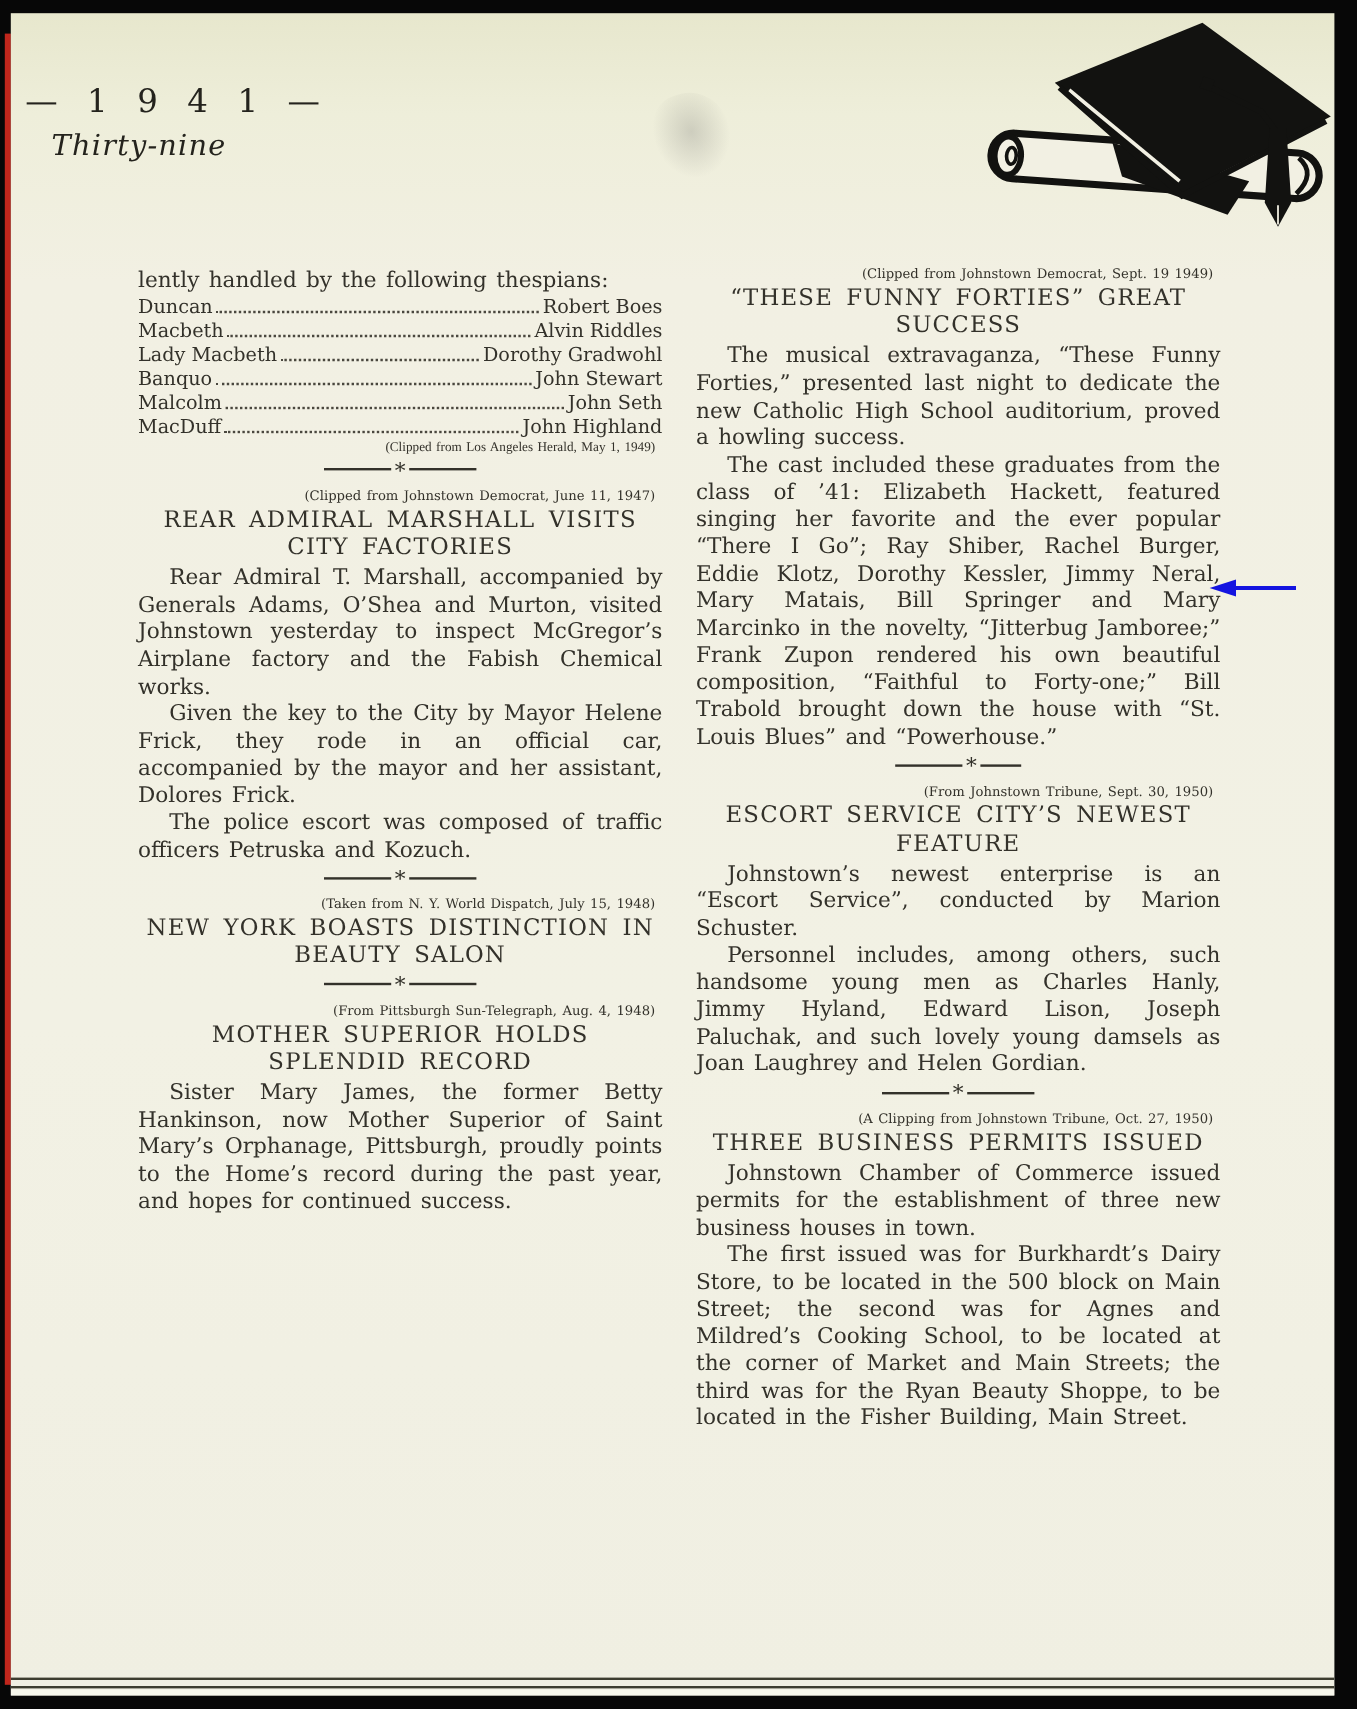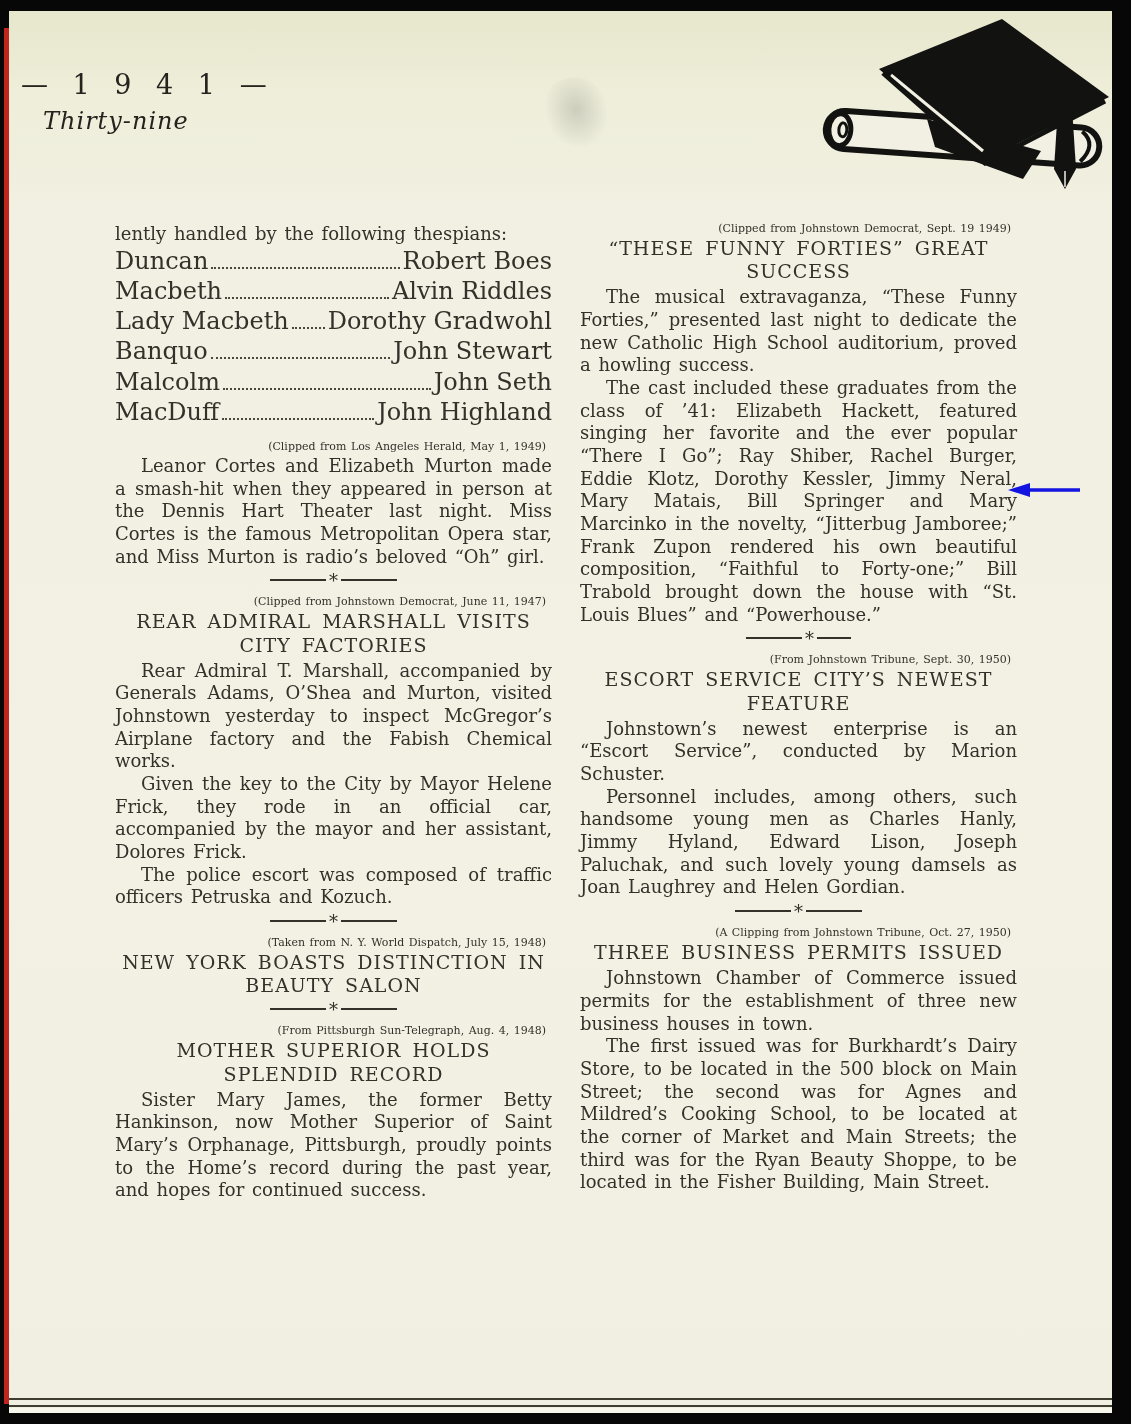--- a/index.html
+++ b/index.html
@@ -52,21 +52,21 @@
   .body-p.no-indent{text-indent:0;}
   .caption{
     font-size:11px;line-height:1.18;text-align:right;
     margin:6px 6px 1px 6px;word-spacing:1px;
   }
   .headline{
     font-size:19px;line-height:1.22;text-align:center;
     letter-spacing:1px;word-spacing:4px;margin:1px 0 3px 0;
   }
   
-  .cast-row{display:flex;align-items:baseline;font-size:24px;line-height:1.26;}
+  .cast-row{display:flex;align-items:baseline;font-size:16px;line-height:1.26;}
   .cast-leader{flex:1;border-bottom:2px dotted #4a473e;margin:0 3px 4px 3px;min-width:12px;}
   .cast-role,.cast-actor{white-space:nowrap;}
   
   .divider{display:flex;justify-content:center;align-items:center;margin:4px 0 3px 0;}
   .divider .bar{width:56px;border-top:2px solid #33312a;margin-bottom:3px;}
   .divider .star{font-size:18px;padding:0 3px;line-height:1;}
   
   .blue-arrow{position:absolute;left:997px;top:470px;}
   
   .bottom-rule-1{position:absolute;left:0;right:0;bottom:13px;height:2px;background:#3d3d30;}
@@ -138,22 +138,21 @@
           <span class="cast-leader"></span>
           <span class="cast-actor">John Seth</span>
         </div>
         <div class="cast-row">
           <span class="cast-role">MacDuff</span>
           <span class="cast-leader"></span>
           <span class="cast-actor">John Highland</span>
         </div>
       </div>
 
-      <div class="caption" style="margin-top:14px;">(Clipped from Los Angeles Herald, May 1, 1949)</div>
-      <p class="body-p">Leanor Cortes and Elizabeth Murton made a smash-hit when they appeared in person at the Dennis Hart Theater last night. Miss Cortes is the famous Metropolitan Opera star, and Miss Murton is radio’s beloved “Oh” girl.</p>
+      <div class="caption" style="margin-top:0;font-family:Liberation Serif, serif;">(Clipped from Los Angeles Herald, May 1, 1949)</div>
 
       <div class="divider">
         <span class="bar"></span>
         <span class="star">*</span>
         <span class="bar"></span>
       </div>
 
       <div class="caption">(Clipped from Johnstown Democrat, June 11, 1947)</div>
       <div class="headline">REAR ADMIRAL MARSHALL VISITS CITY FACTORIES</div>
       <p class="body-p">Rear Admiral T. Marshall, accompanied by Generals Adams, O’Shea and Murton, visited Johnstown yesterday to inspect McGregor’s Airplane factory and the Fabish Chemical works.</p>

